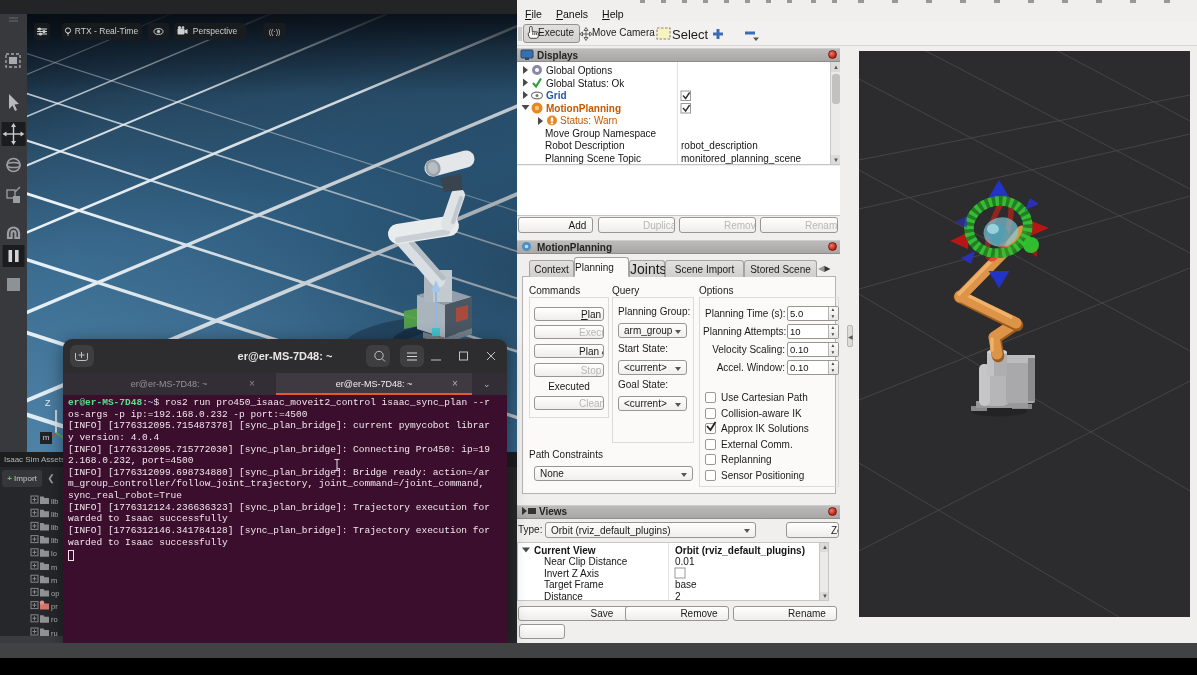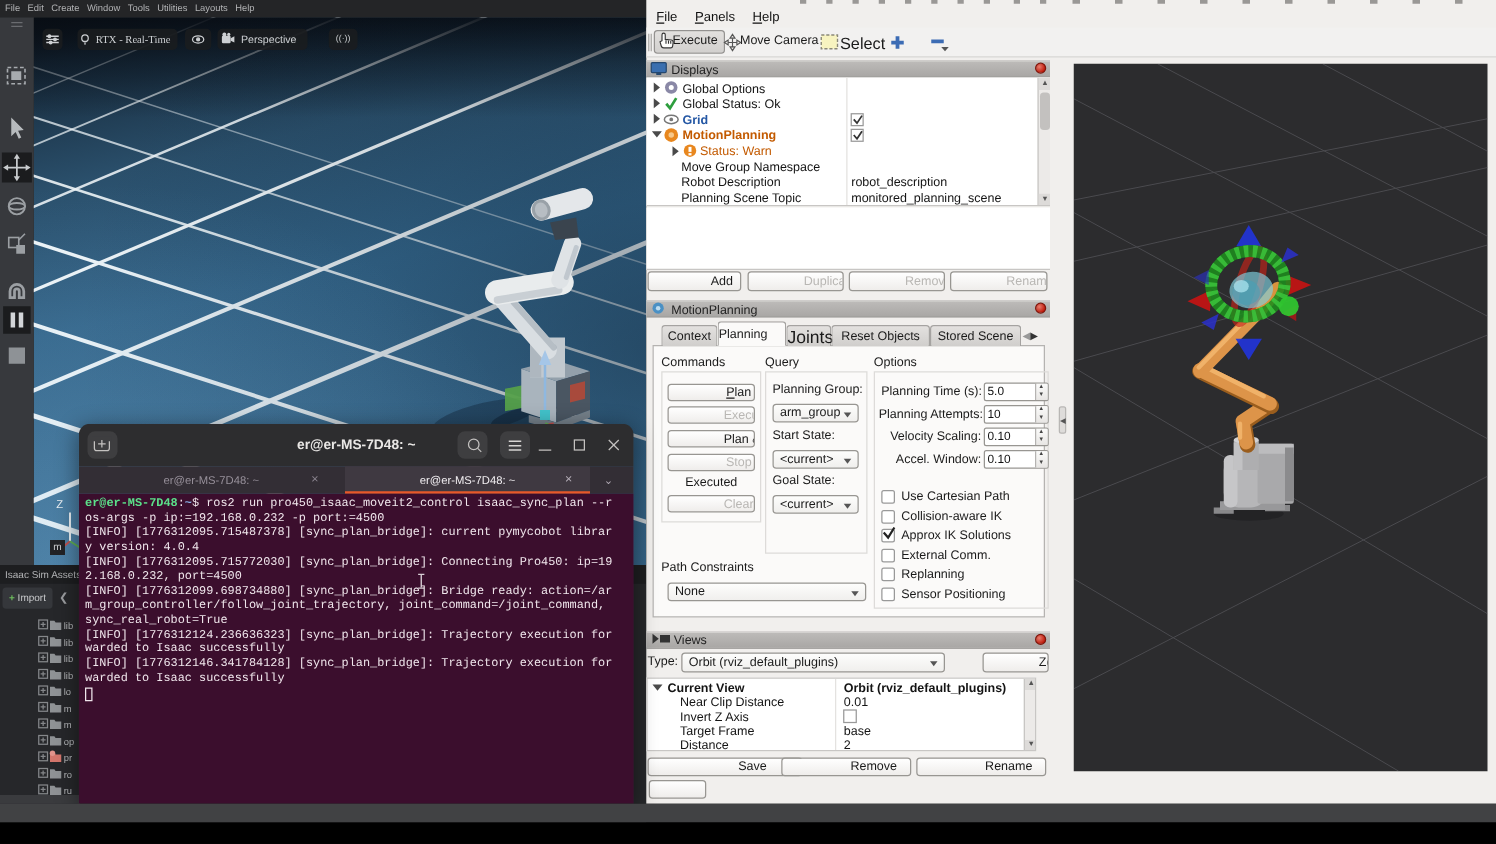--- a/index.html
+++ b/index.html
@@ -14,21 +14,21 @@
   #imenu span { margin-left:6px; }
   #itoolbar { left:0; top:14px; width:27px; height:438px; background:#37393d; }
   #iviewport { left:27px; top:14px; width:490px; height:438px; }
   .pill { position:absolute; top:9px; height:17px; background:rgba(26,28,31,0.88); border-radius:4px; color:#cdd0d3; font-size:8.5px; line-height:17px; text-align:center; }
 
   
   #iassets { left:0; top:452px; width:517px; height:191px; background:#26272a; }
 
   
   #rviz { left:517px; top:0; width:680px; height:643px; background:#f1efed; overflow:hidden; font-size:11px; color:#1a1a1a; }
-  .hdr { position:absolute; left:0; width:323px; height:14px; background:linear-gradient(#bdbbb9,#a9a7a5); border-top:1px solid #cfcdcb; border-bottom:1px solid #8f8d8b; font-size:10px; font-weight:normal; color:#232323; line-height:12px; }
+  .hdr { position:absolute; left:0; width:323px; height:14px; background:linear-gradient(#bdbbb9,#a9a7a5); border-top:1px solid #cfcdcb; border-bottom:1px solid #8f8d8b; font-size:10px; font-weight:bold; color:#232323; line-height:12px; }
   .red { position:absolute; width:9px; height:9px; border-radius:50%; background:radial-gradient(circle at 35% 35%, #e87d6e, #c01f10 70%); border:1px solid #7e150b; }
   .btn { position:absolute; background:linear-gradient(#ffffff,#efedeb); border:1px solid #989692; border-radius:3px; font-size:10px; color:#1a1a1a; text-align:center; white-space:nowrap; overflow:hidden;padding-left:44px; }
   .btn.dis { color:#b9b7b4; }
   .combo { position:absolute; background:linear-gradient(#fdfdfc,#f0efed); border:1px solid #989692; border-radius:3px; font-size:10px; color:#1a1a1a; }
   .combo .arr { position:absolute; right:5px; top:45%; width:0; height:0; border-left:3.5px solid transparent; border-right:3.5px solid transparent; border-top:4px solid #555; }
   .cb { position:absolute; width:11px; height:11px; background:#fff; border:1px solid #999; border-radius:2px; }
   .spin { position:absolute; width:52px; height:15px; background:#fff; border:1px solid #989692; border-radius:2px; font-size:9.5px; line-height:14px; padding-left:2px; color:#111; white-space:nowrap; }
   .spin:after { content:""; position:absolute; right:0; top:0; width:9px; height:13px; background:linear-gradient(#fbfbfa,#e8e6e4); border-left:1px solid #b5b3b1; }
   .spin:before { content:"\25B4\A\25BE"; white-space:pre; position:absolute; right:1px; top:-1px; font-size:5.5px; line-height:7px; color:#444; z-index:2; text-align:center; width:8px; }
   .row-label { position:absolute; white-space:nowrap; }
@@ -43,21 +43,20 @@
 
   
   #taskbar { left:0; top:643px; width:1197px; height:15px; background:#414244; }
   #blackbar { left:0; top:658px; width:1197px; height:17px; background:#000; }
 </style>
 </head>
 <body>
 <div id="root">
 
   <div id="isaac" class="abs">
-    <div id="imenu" class="abs"><span style="margin-left:4px">File</span><span>Edit</span><span>Create</span><span>Window</span><span>Tools</span><span>Utilities</span><span>Layouts</span><span>Help</span></div>
     <div id="itoolbar" class="abs">
       <svg width="27" height="438" style="position:absolute">
         <g stroke="#6a6c70" stroke-width="1">
             <line x1="9" y1="4" x2="18" y2="4"></line>
             <line x1="9" y1="7" x2="18" y2="7"></line>
           </g>
 
         <g stroke="#a7abaf" fill="none" stroke-width="1.3">
           <rect x="6" y="40" width="14" height="13" stroke-dasharray="3 2"></rect>
           <rect x="9" y="43" width="8" height="7" fill="#a7abaf" stroke="none"></rect>
@@ -183,21 +182,21 @@
           <line x1="409" y1="325" x2="420" y2="330" stroke="#5fae53" stroke-width="2.5"></line>
         </g>
 
         <text x="18" y="392" fill="#e8eef2" font-size="9" font-family="Liberation Sans">Z</text>
         <line x1="29" y1="396" x2="29" y2="419" stroke="#e8eef2" stroke-width="1.6"></line>
         <line x1="29" y1="419" x2="18" y2="428" stroke="#c0504d" stroke-width="1.6"></line>
         <line x1="29" y1="419" x2="40" y2="426" stroke="#5fae53" stroke-width="1.6"></line>
       </svg>
 
       <div class="pill" style="left:7px; width:16px;"></div>
-      <div class="pill" style="left:35px; width:80px; padding-left:9px;font-family:Liberation Serif, serif;">RTX - Real-Time</div>
+      <div class="pill" style="left:35px; width:80px; padding-left:9px;">RTX - Real-Time</div>
       <div class="pill" style="left:121px; width:21px;"></div>
       <div class="pill" style="left:147px; width:72px; padding-left:10px;">Perspective</div>
       <div class="pill" style="left:236px; width:23px; font-size:7px;">((·))</div>
       <svg width="260" height="20" style="position:absolute;left:0;top:9px" fill="none" stroke="#cdd0d3">
         <g stroke-width="1.1">
           <line x1="10" y1="6" x2="20" y2="6"></line>
             <line x1="10" y1="8.5" x2="20" y2="8.5"></line>
             <line x1="10" y1="11" x2="20" y2="11"></line>
           <circle cx="12.5" cy="6" r="1" fill="#cdd0d3"></circle>
             <circle cx="17" cy="8.5" r="1" fill="#cdd0d3"></circle>
@@ -445,21 +444,21 @@
     <div class="hdr" style="top:240px;"><svg width="13" height="11" style="vertical-align:-1px;margin:0 3px 0 4px">
           <circle cx="5.5" cy="5.5" r="4.5" fill="#4a90c4"></circle>
           <circle cx="5.5" cy="5.5" r="1.8" fill="#bcdcf0"></circle>
         </svg>MotionPlanning</div>
     <div class="red" style="left:311px;top:242px;"></div>
     <div class="abs" style="left:5px;top:276px;width:314px;height:218px;background:#fbfaf9;border:1px solid #b5b3b1;"></div>
 
     <div class="abs" style="left:12px;top:260px;width:45px;height:17px;background:linear-gradient(#e3e1df,#d0cecc);border:1px solid #a5a3a1;border-bottom:none;border-radius:3px 3px 0 0;font-size:10px;text-align:center;line-height:17px;">Context</div>
     <div class="abs" style="left:57px;top:257px;width:55px;height:20px;background:#fbfaf9;border:1px solid #a5a3a1;border-bottom:1px solid #fbfaf9;border-radius:3px 3px 0 0;font-size:10px;text-align:left;line-height:19px;">Planning</div>
     <div class="abs" style="left:112px;top:260px;width:36px;height:17px;background:linear-gradient(#e3e1df,#d0cecc);border:1px solid #a5a3a1;border-bottom:none;border-radius:3px 3px 0 0;font-size:14px;text-align:center;line-height:17px;">Joints</div>
-    <div class="abs" style="left:148px;top:260px;width:79px;height:17px;background:linear-gradient(#e3e1df,#d0cecc);border:1px solid #a5a3a1;border-bottom:none;border-radius:3px 3px 0 0;font-size:10px;text-align:center;line-height:17px;">Reset Objects</div>
+    <div class="abs" style="left:148px;top:260px;width:79px;height:17px;background:linear-gradient(#e3e1df,#d0cecc);border:1px solid #a5a3a1;border-bottom:none;border-radius:3px 3px 0 0;font-size:10px;text-align:center;line-height:17px;">Scene Import</div>
     <div class="abs" style="left:227px;top:260px;width:73px;height:17px;background:linear-gradient(#e3e1df,#d0cecc);border:1px solid #a5a3a1;border-bottom:none;border-radius:3px 3px 0 0;font-size:10px;text-align:center;line-height:17px;">Stored Scene</div>
     <div class="abs" style="left:301px;top:262px;width:16px;height:14px;font-size:8px;color:#999;line-height:14px;">◀<span style="color:#333">▶</span></div>
 
     <div class="abs" style="left:12px;top:285px;font-size:10px;">Commands</div>
     <div class="abs" style="left:12px;top:297px;width:80px;height:121px;border:1px solid #dddbd9;"></div>
     <div class="btn" style="left:17px;top:307px;width:70px;height:14px;line-height:13px;"><u>P</u>lan</div>
     <div class="btn dis" style="left:17px;top:325px;width:70px;height:14px;line-height:13px;">Execute</div>
     <div class="btn" style="left:17px;top:344px;width:70px;height:14px;line-height:13px;">Plan &amp; E<u>x</u>ecute</div>
     <div class="btn dis" style="left:17px;top:363px;width:70px;height:14px;line-height:13px;">Stop</div>
     <div class="abs" style="left:17px;top:381px;width:70px;text-align:center;font-size:10px;">Executed</div>

